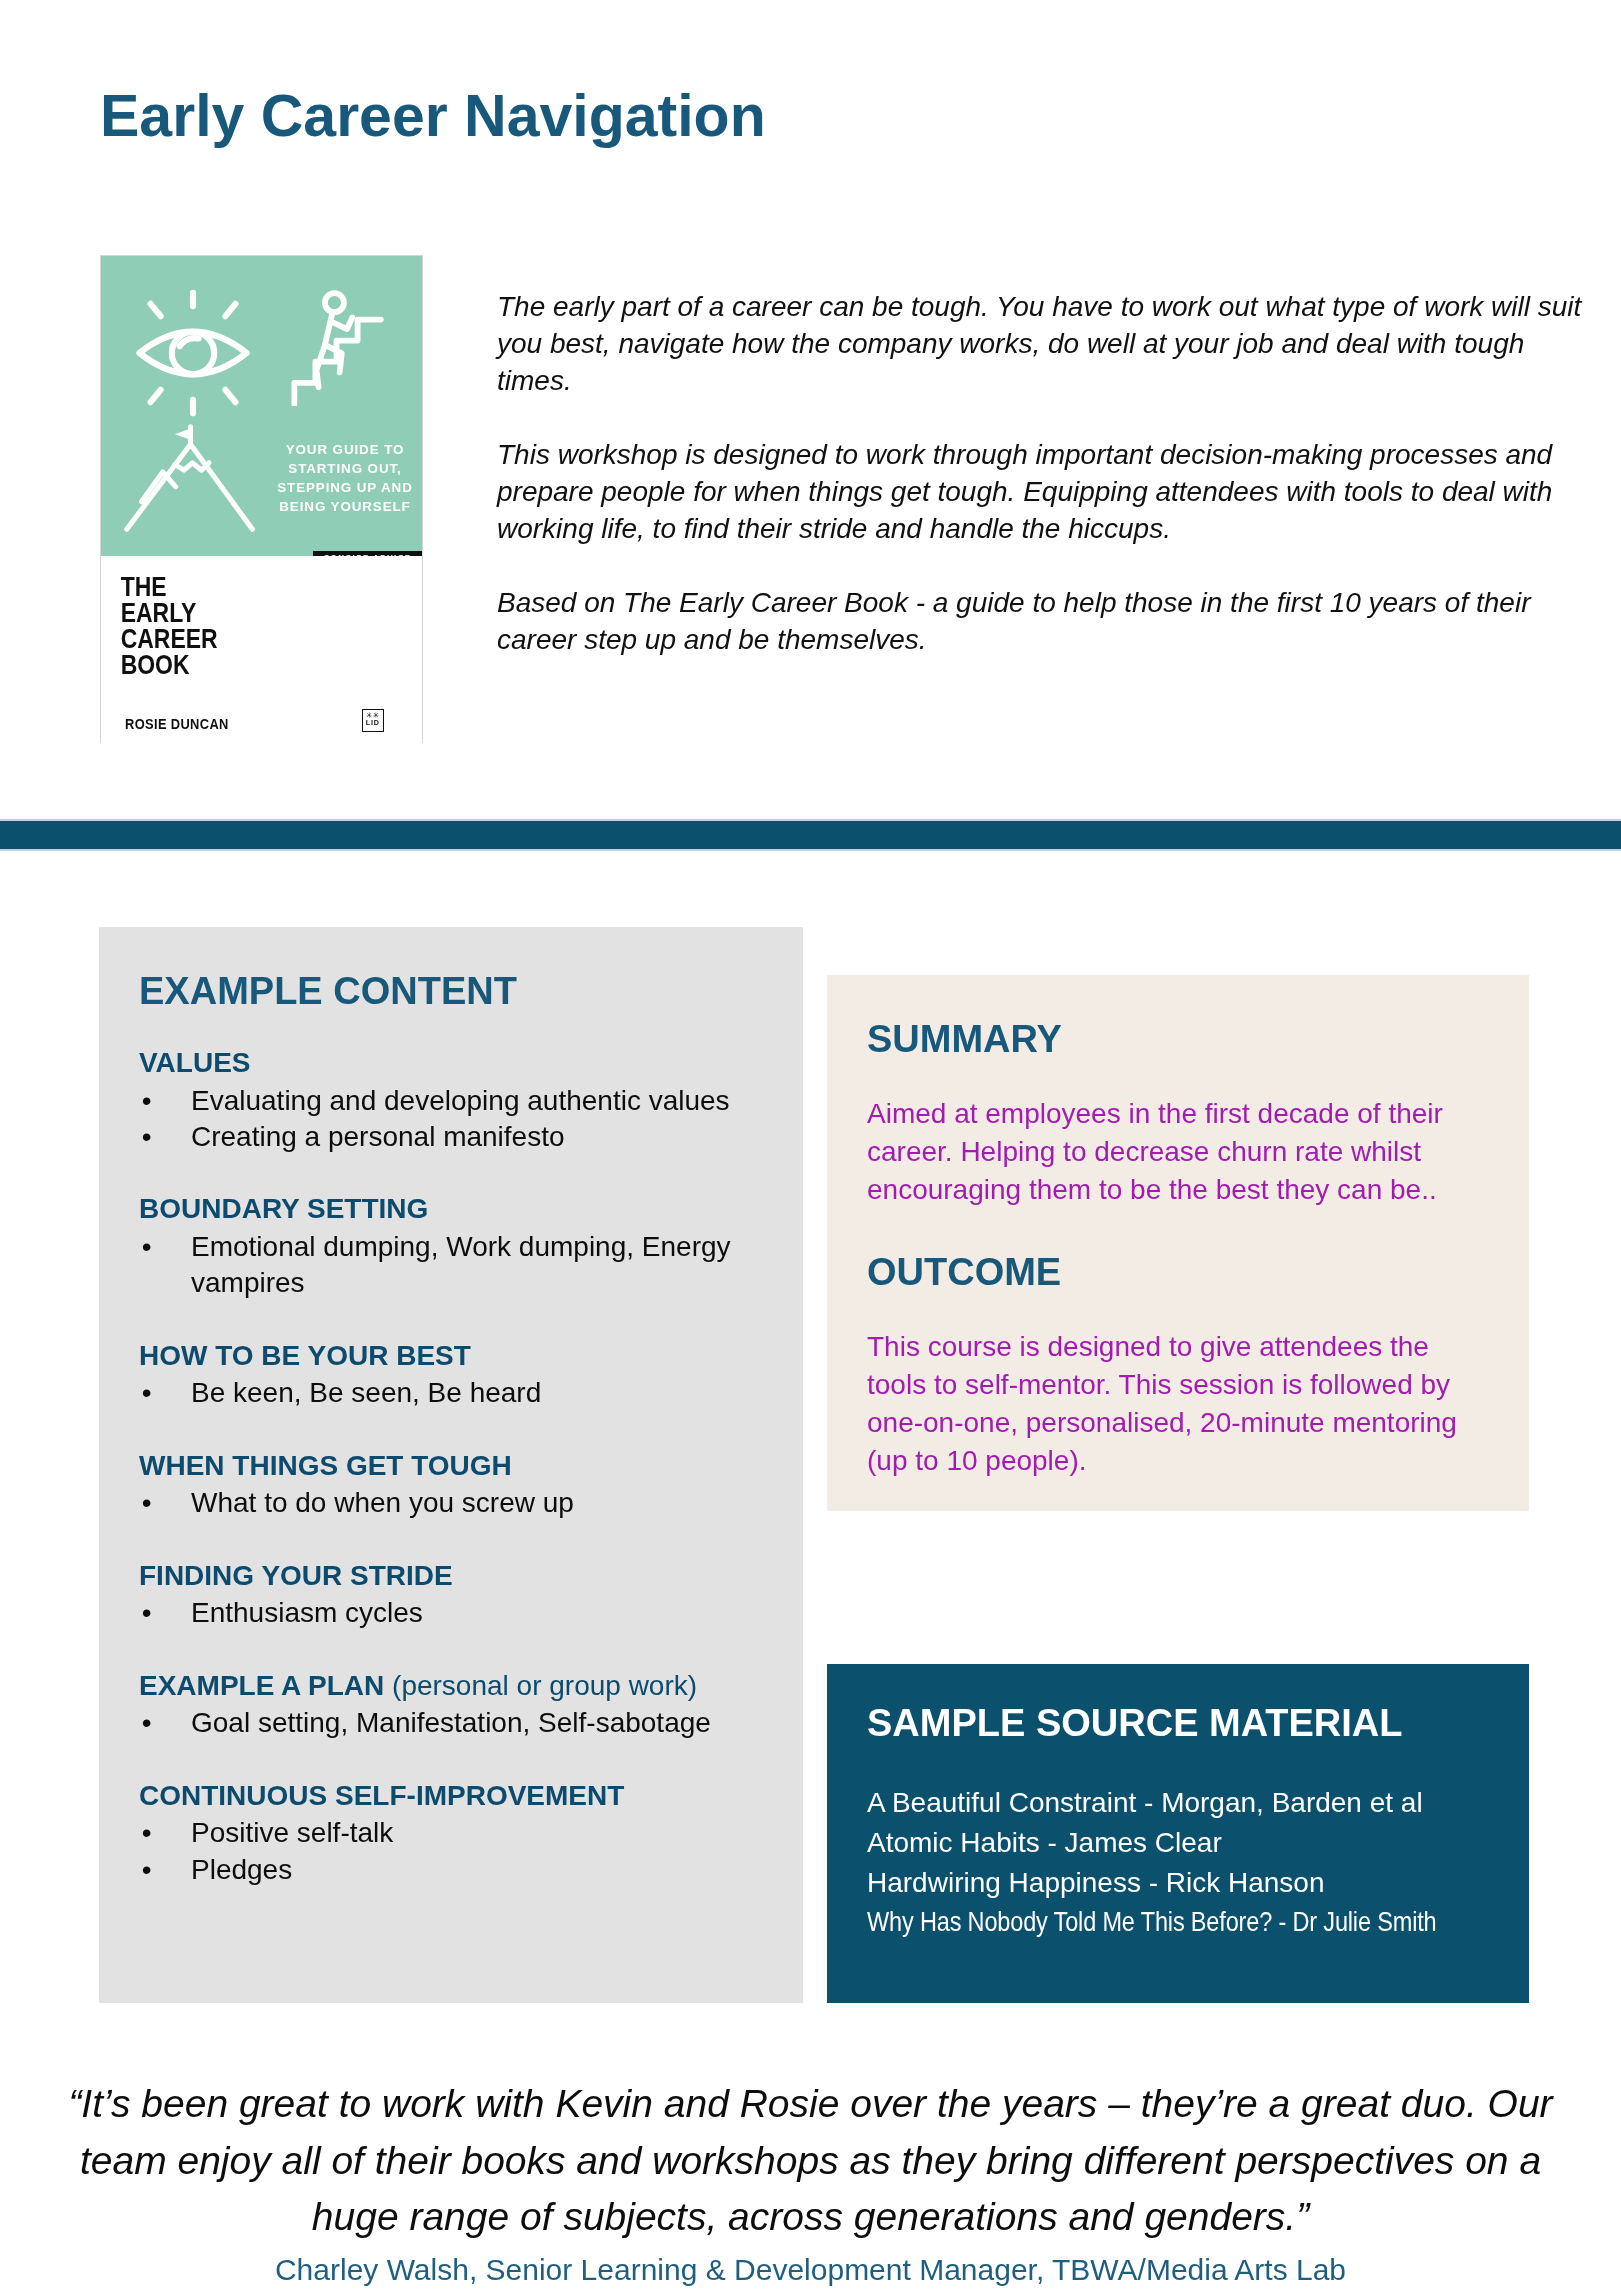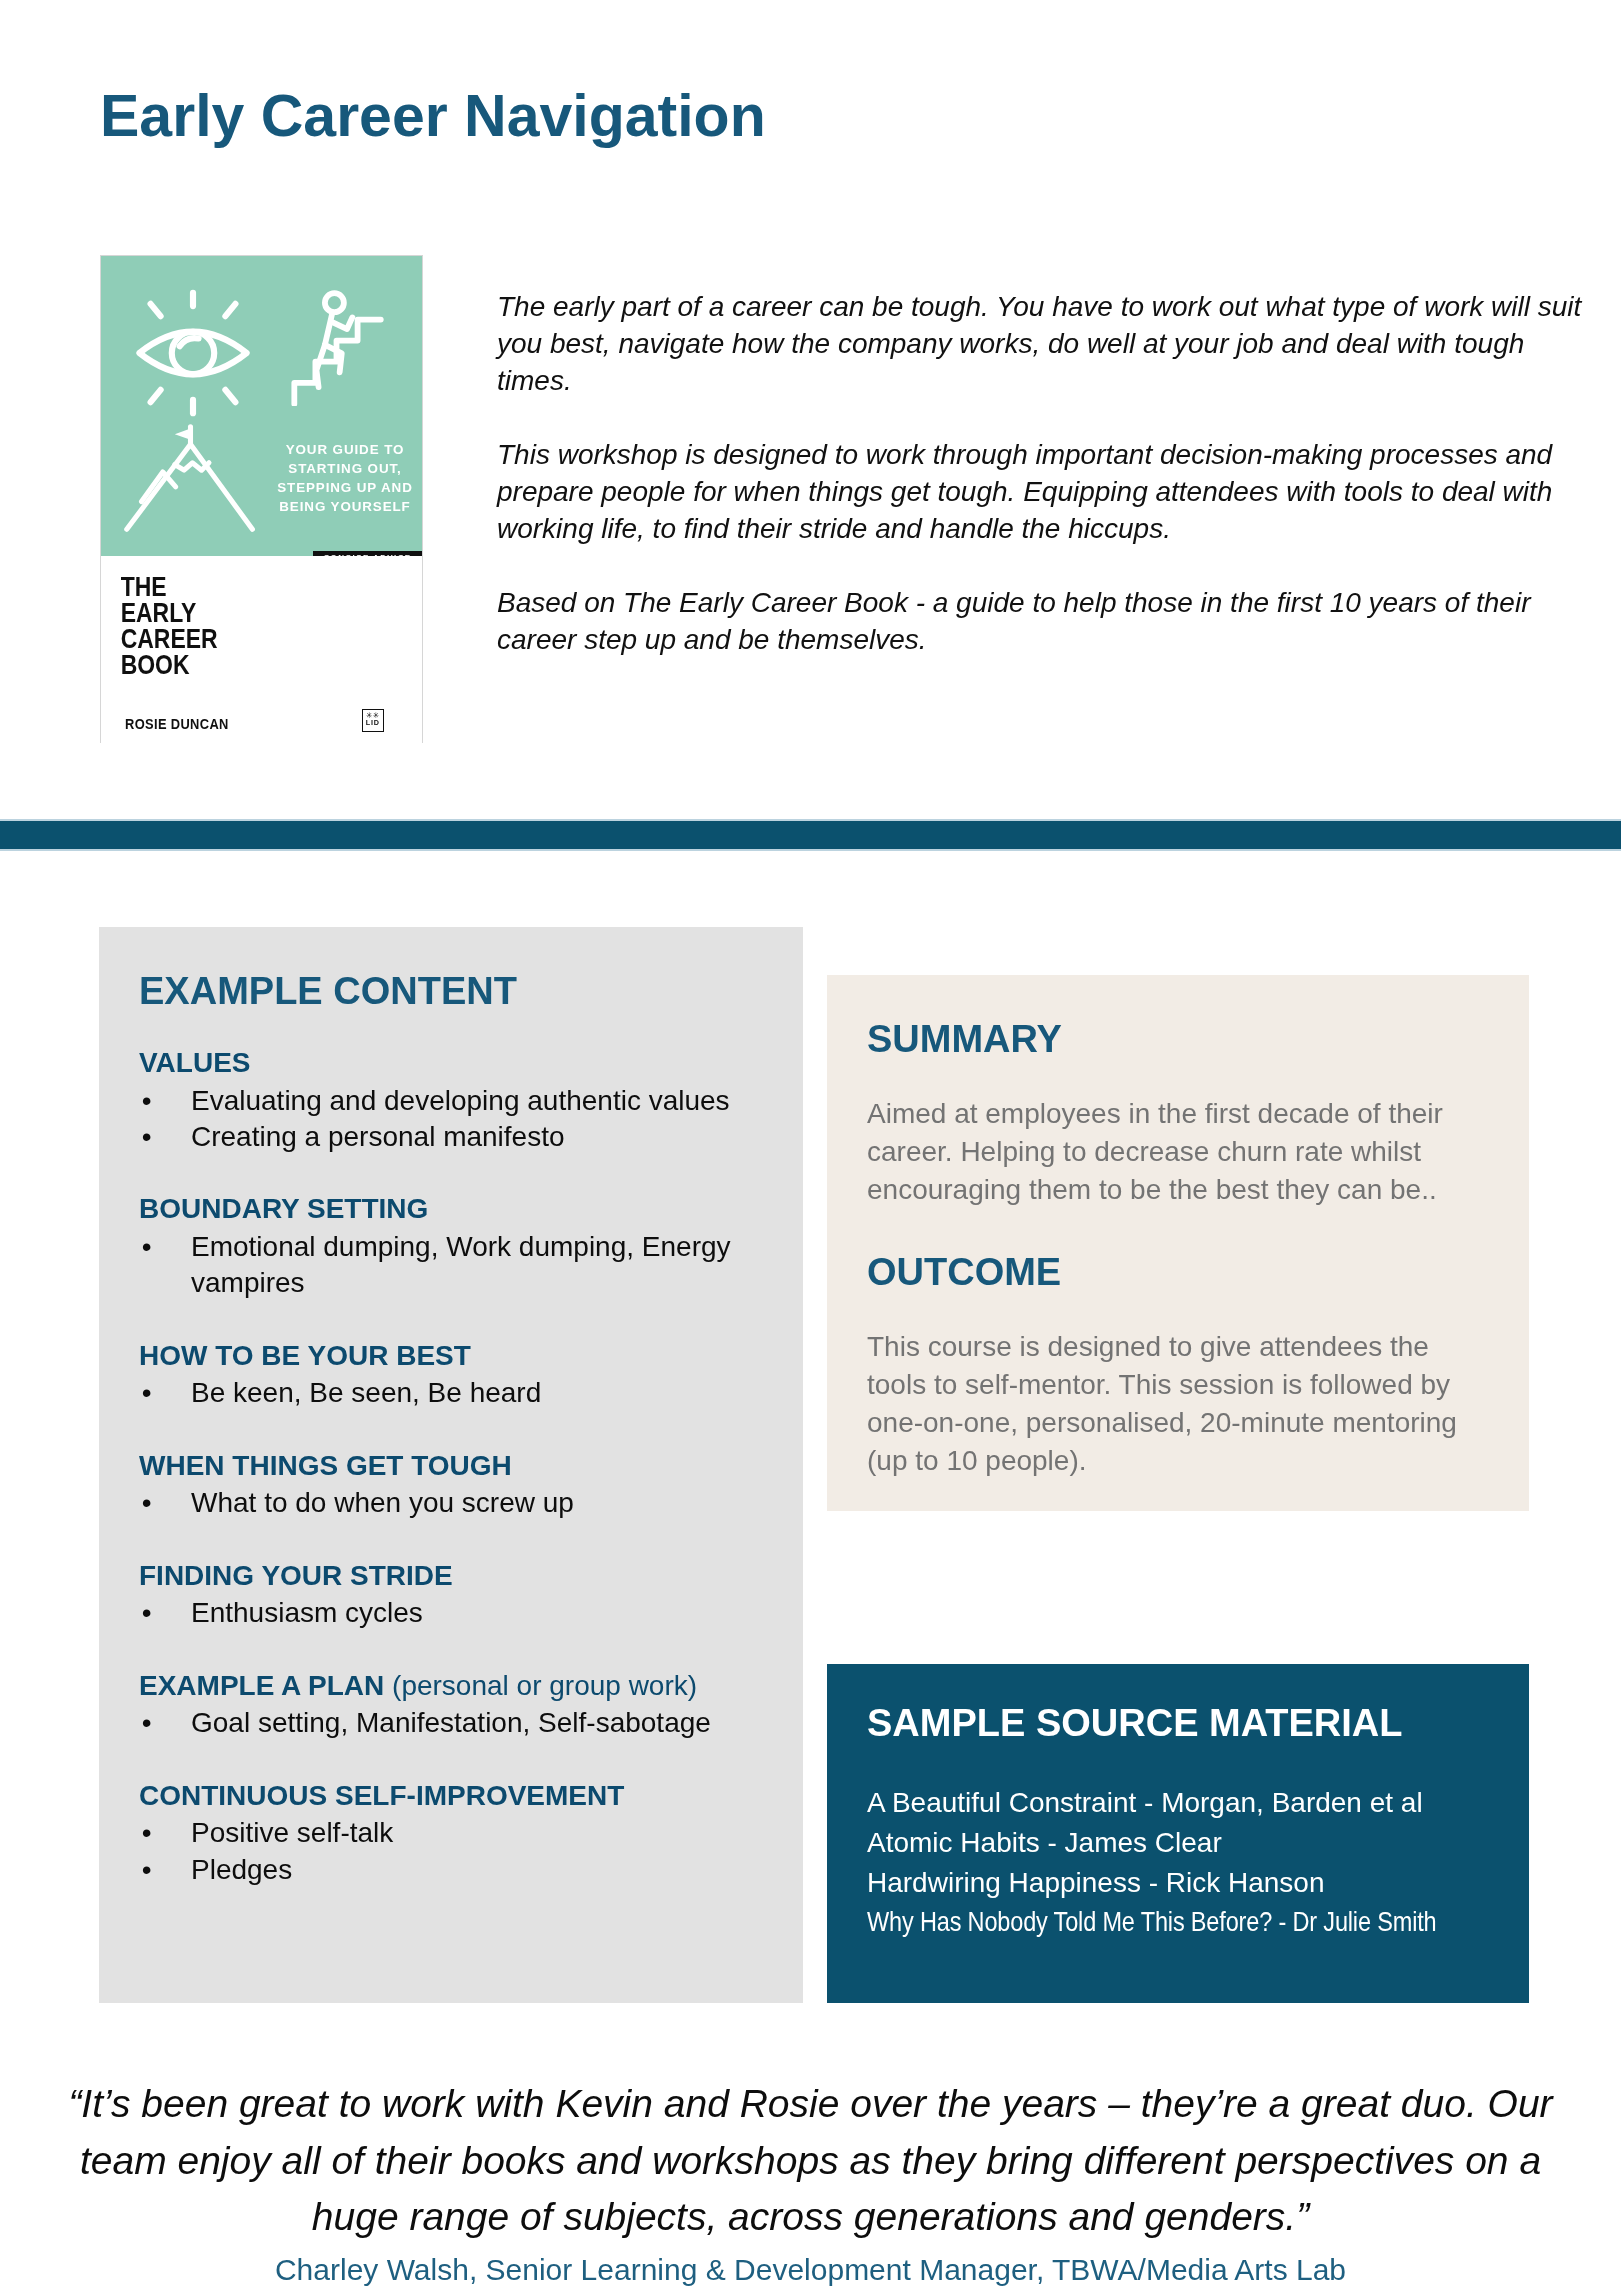--- a/index.html
+++ b/index.html
@@ -95,21 +95,21 @@
   .bullet{
     position:relative;padding-left:52px;
     font-size:28px;line-height:1.3;color:#0d0d0d;
   }
   .bullet::before{content:"•";position:absolute;left:2.7px;top:0;}
 
   .panel-cream{
     position:absolute;left:827px;top:927px;width:702px;height:536px;
     background:var(--panel-cream);padding:43px 40px;margin-top:48px;
   }
-  .panel-cream .body-text{font-size:28px;line-height:1.35;color:#737373;}
+  .panel-cream .body-text{font-size:28px;line-height:1.35;color:#a21caf;}
   .outcome-heading{margin-top:43px;}
 
   .panel-dark{
     position:absolute;left:827px;top:1664px;width:702px;height:339px;
     background:var(--panel-dark);padding:38px 40px;color:#ffffff;
   }
   .panel-dark .panel-heading{color:#ffffff;margin-bottom:38px;}
   .source-item{font-size:28px;line-height:1.42;color:#ffffff;white-space:nowrap;}
   .source-item.narrow{transform:scaleX(0.84);transform-origin:left center;letter-spacing:-0.2px;}
 

